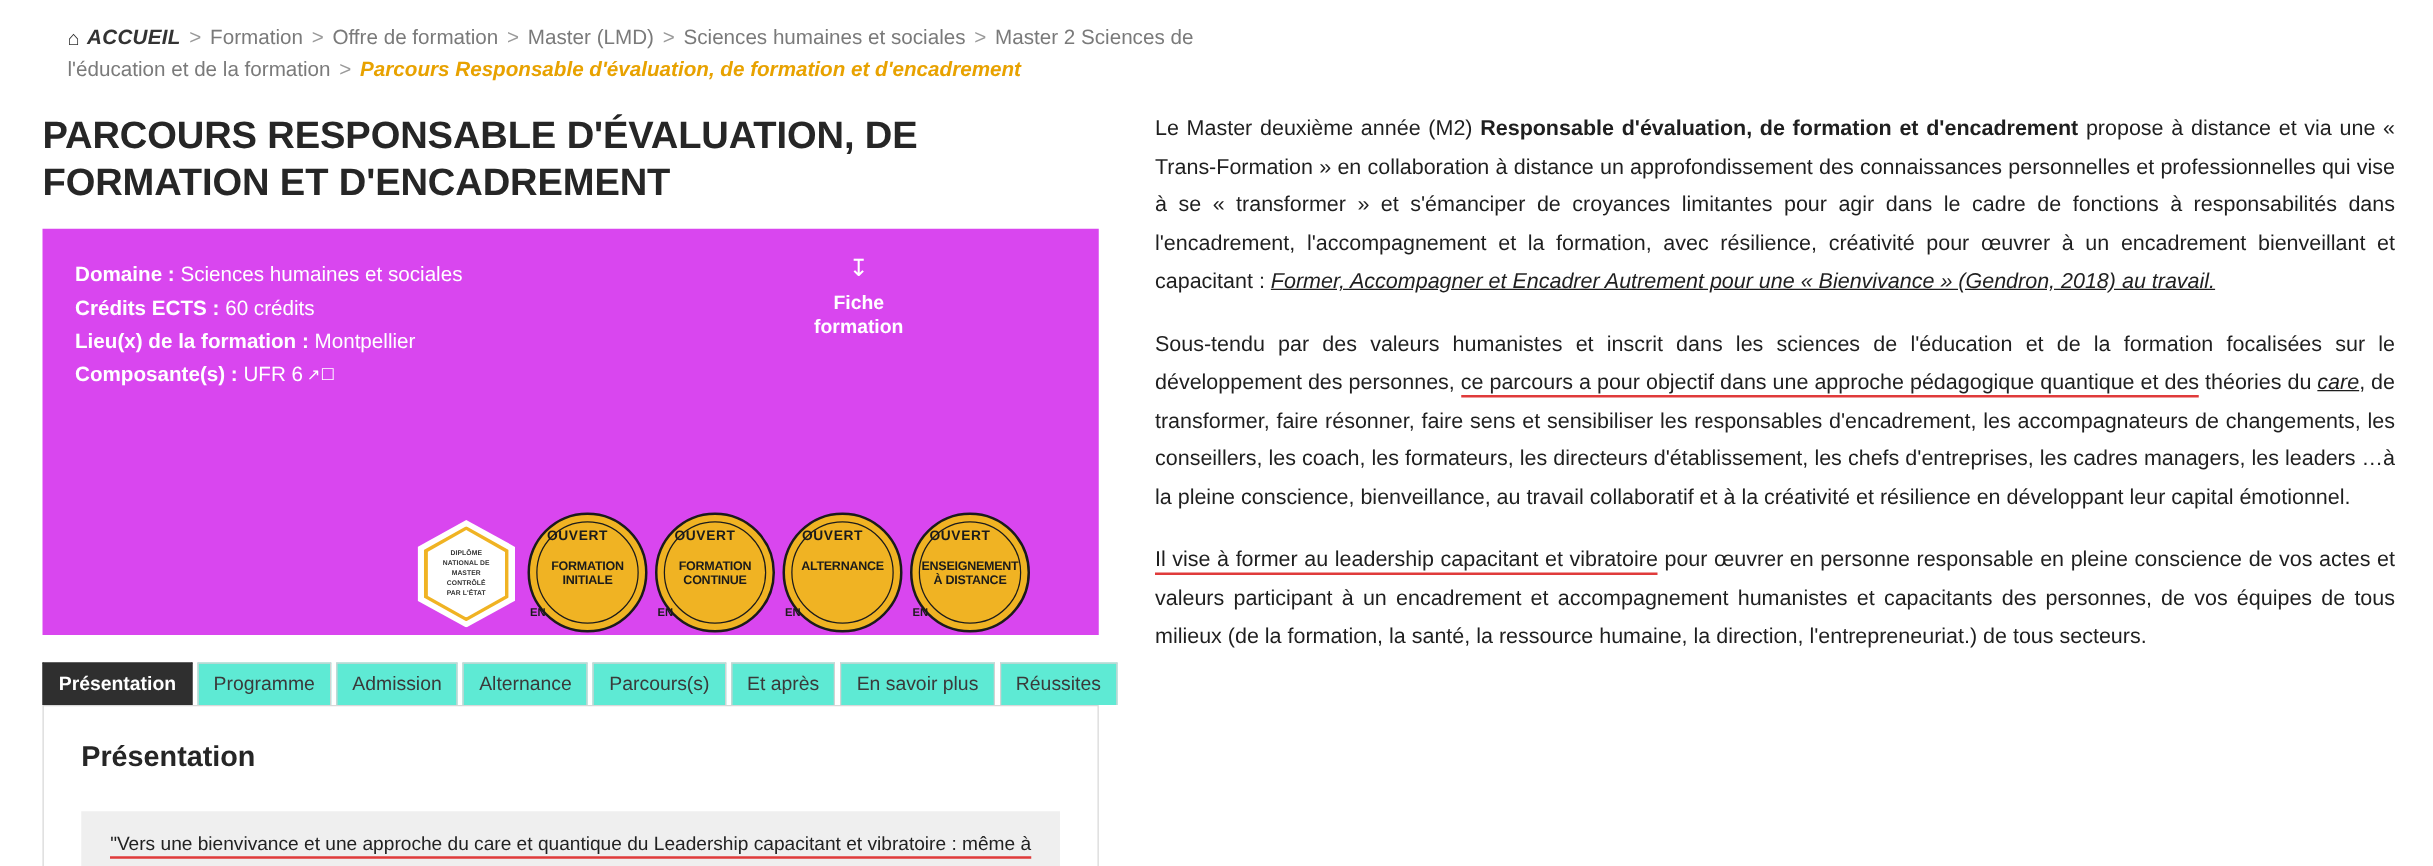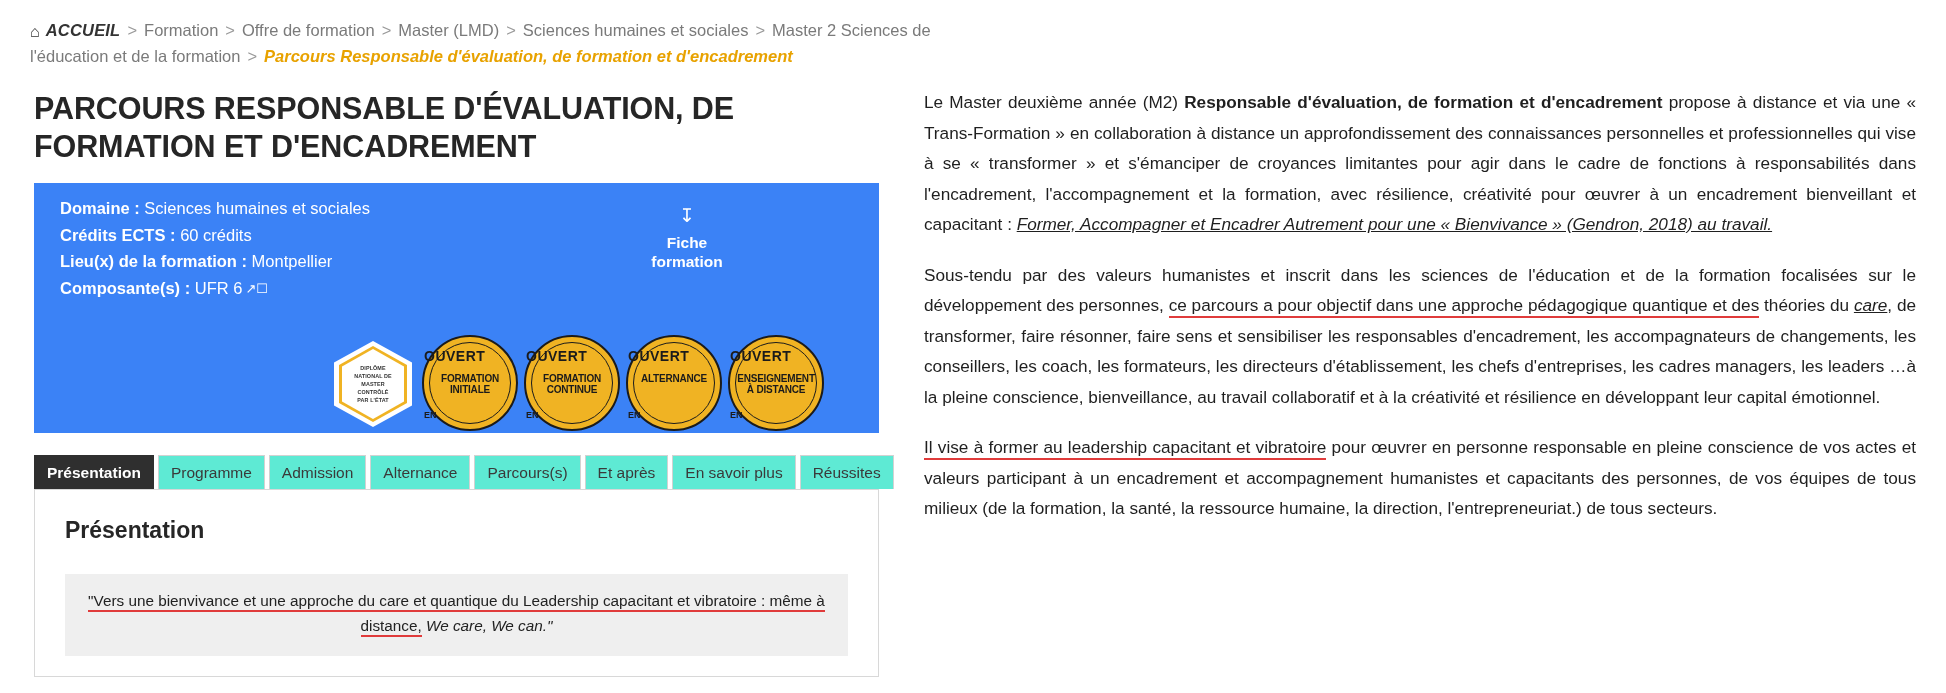--- a/index.html
+++ b/index.html
@@ -12,21 +12,21 @@
   }
   body {
     width: 1946px;
     height: 693px;
     overflow: hidden;
     position: relative;
   }
 
   
   .breadcrumb {
-    padding: 18px 0 0 30px;
+    padding: 18px 0 0 54px;
     font-size: 16.5px;
     line-height: 25px;
     color: #7a7a7a;
     max-width: 1000px;
   }
   .breadcrumb .home-icon {
     color: #333;
     font-size: 16px;
     margin-right: 6px;
     display: inline-block;
@@ -75,23 +75,23 @@
     font-weight: bold;
     color: #262626;
     margin: 20px 0 18px 0;
     letter-spacing: -.1px;
     max-width: 830px;
   }
 
   
   .info-card {
     position: relative;
-    background: #3b82f6;
-    height: 250px;
-    padding: 12px 26px 0 26px;
+    background: #d946ef;
+    height: 325px;
+    padding: 24px 26px 0 26px;
     overflow: hidden;
   }
   .info-list { font-size: 16.5px; line-height: 26.5px; color: #ffffff; }
   .info-list .row { white-space: nowrap; }
   .info-list .lbl { font-weight: bold; color: #ffffff; }
   .info-list .val { color: #ffffff; }
   .ext-link-icon {
     font-size: 13px;
     display: inline-block;
     margin-left: 3px;
@@ -169,21 +169,22 @@
   }
   .seal:before {
     content: "";
     position: absolute; inset: 5px;
     border-radius: 50%;
     border: 1.5px solid #1b1b1b;
   }
   .seal .seal-top {
     position: absolute;
     top: 11px; left: 0; right: 16px;
-    font-size: 14px;
+    text-align: center;
+    font-size: 11px;
     font-weight: bold;
     color: #1b1b1b;
     letter-spacing: .5px;
   }
   .seal .seal-main {
     position: absolute;
     top: 36px; left: 6px; right: 6px;
     text-align: center;
     font-size: 10px;
     font-weight: bold;

